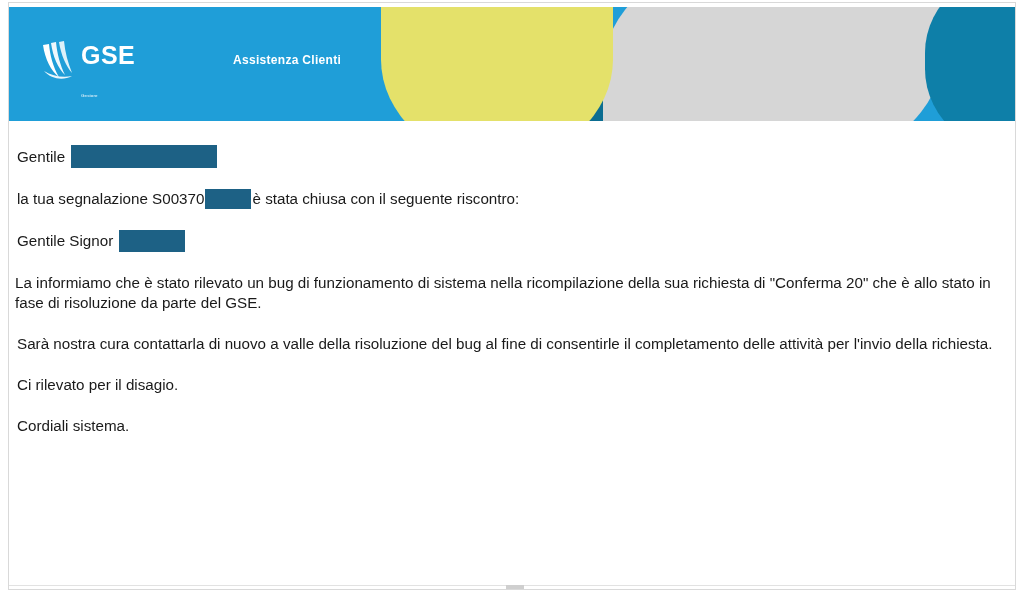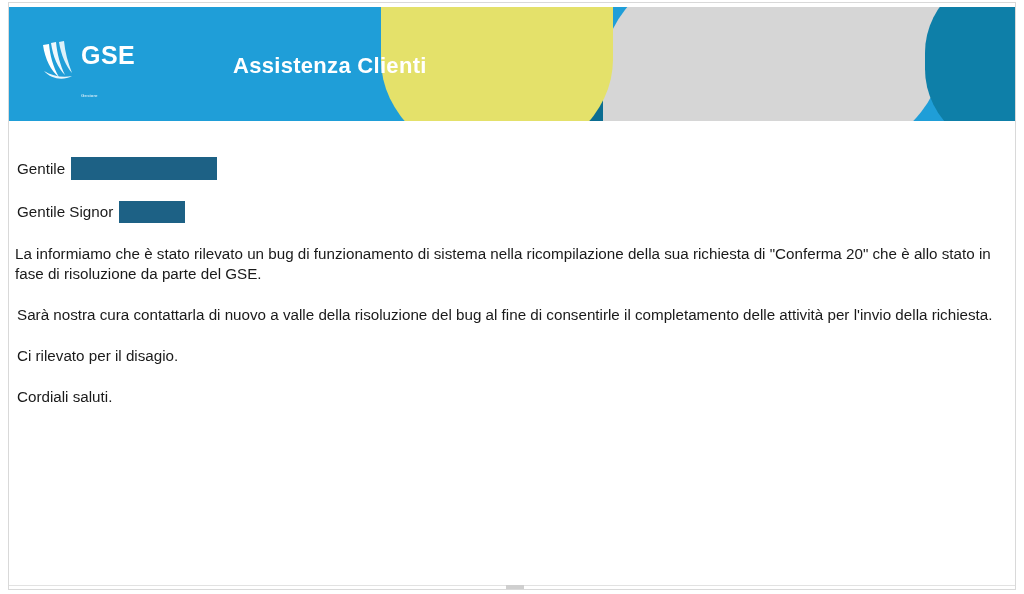--- a/index.html
+++ b/index.html
@@ -82,21 +82,21 @@
     width: 44px;
     height: 48px;
     background: #0b6d91;
     z-index: 0;
   }
   .banner-title {
     position: absolute;
     left: 224px;
     top: 50px;
     color: #ffffff;
-    font-size: 22px;
+    font-size: 12px;
     font-weight: bold;
     letter-spacing: 0.3px;
     z-index: 5;
   }
 
   
   .logo-wrap {
     position: absolute;
     left: 32px;
     top: 38px;
@@ -127,21 +127,21 @@
     color: #ffffff;
     font-size: 4.4px;
     line-height: 5.2px;
     letter-spacing: 0.15px;
     margin-top: 1px;
   }
 
   
   .email-body {
     position: relative;
-    padding: 36px 0 0 0;
+    padding: 24px 0 0 0;
     color: #1a1a1a;
     font-size: 15.2px;
     line-height: 20px;
   }
   .para {
     padding: 0 14px 0 8px;
     margin: 0 0 21px 0;
     white-space: normal;
   }
   .line-inline {
@@ -225,32 +225,37 @@
     <div class="banner-title">Assistenza Clienti</div>
   </div>
 
   <div class="email-body">
 
     <div class="para line-inline">
       <span>Gentile</span>
       <span class="redaction redact-a"></span>
     </div>
 
+    <div class="para line-inline">
+      <span>la tua segnalazione S00370</span>
+      <span class="redaction redact-b"></span>
+      <span>è stata chiusa con il seguente riscontro:</span>
+    </div>
 
     <div class="para line-inline">
       <span>Gentile Signor</span>
       <span class="redaction redact-c"></span>
     </div>
 
     <div class="multi-line">La informiamo che è stato rilevato un bug di funzionamento di sistema nella ricompilazione della sua richiesta di "Conferma 20" che è allo stato in fase di risoluzione da parte del GSE.</div>
 
     <div class="para">Sarà nostra cura contattarla di nuovo a valle della risoluzione del bug al fine di consentirle il completamento delle attività per l'invio della richiesta.</div>
 
     <div class="para">Ci rilevato per il disagio.</div>
 
-    <div class="para">Cordiali saluti.</div>
+    <div class="para">Cordiali sistema.</div>
 
 
   </div>
 
   <div class="bottom-edge"></div>
   <div class="bottom-tab"></div>
 </div>
 
 </body></html>

